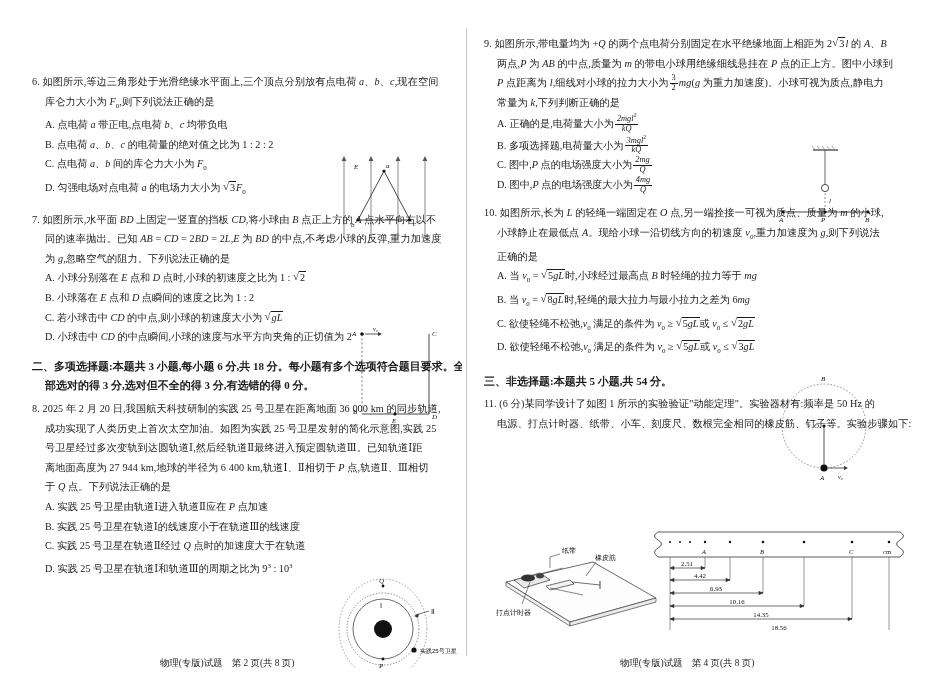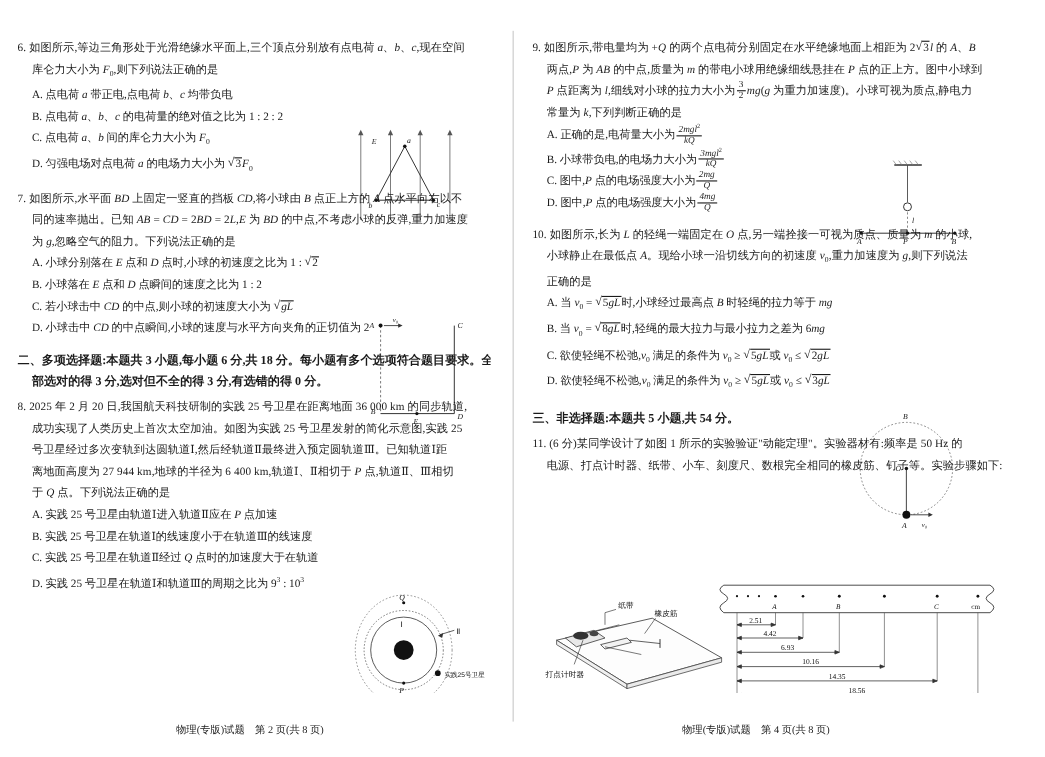--- a/index.html
+++ b/index.html
@@ -30,21 +30,21 @@
     height: 628px;
     background: #c8c8c8;
   }
   .col {
     position: absolute;
     top: 34px;
     width: 430px;
     height: 596px;
     overflow: hidden;
   }
-  .col-left { left: 16px; }
+  .col-left { left: 32px; margin-top: 38px; }
   .col-right { left: 484px; }
 
   .q {
     position: relative;
     margin-bottom: 3px;
   }
   .qline {
     font-size: 10.2px;
     line-height: 19.6px;
     letter-spacing: 0.1px;
@@ -240,21 +240,21 @@
       </div>
       <div class="qline indent">两点,<i>P</i> 为 <i>AB</i> 的中点,质量为 <i>m</i> 的带电小球用绝缘细线悬挂在 <i>P</i> 点的正上方。图中小球到</div>
       <div class="qline indent">
         <span><i>P</i> 点距离为 <i>l</i>,细线对小球的拉力大小为</span><span class="frac"><span class="num">3</span><span class="den">2</span></span><span><i>mg</i>(<i>g</i> 为重力加速度)。小球可视为质点,静电力</span>
       </div>
       <div class="qline indent">常量为 <i>k</i>,下列判断正确的是</div>
       <div class="opt">
         <span>A. 正确的是,电荷量大小为</span><span class="frac"><span class="num"><i>2mgl</i><sup>2</sup></span><span class="den"><i>kQ</i></span></span>
       </div>
       <div class="opt">
-        <span>B. 小球带负电,的电场力大小为</span><span class="frac"><span class="num"><i>3mgl</i><sup>2</sup></span><span class="den"><i>kQ</i></span></span>
+        <span>B. 多项选择题,电荷量大小为</span><span class="frac"><span class="num"><i>3mgl</i><sup>2</sup></span><span class="den"><i>kQ</i></span></span>
       </div>
       <div class="opt">
         <span>C. 图中,<i>P</i> 点的电场强度大小为</span><span class="frac"><span class="num"><i>2mg</i></span><span class="den"><i>Q</i></span></span>
       </div>
       <div class="opt">
         <span>D. 图中,<i>P</i> 点的电场强度大小为</span><span class="frac"><span class="num"><i>4mg</i></span><span class="den"><i>Q</i></span></span>
       </div>
     </div>
 
     <div class="fig" style="left:281px; top:102px; width:150px; height:110px;">

